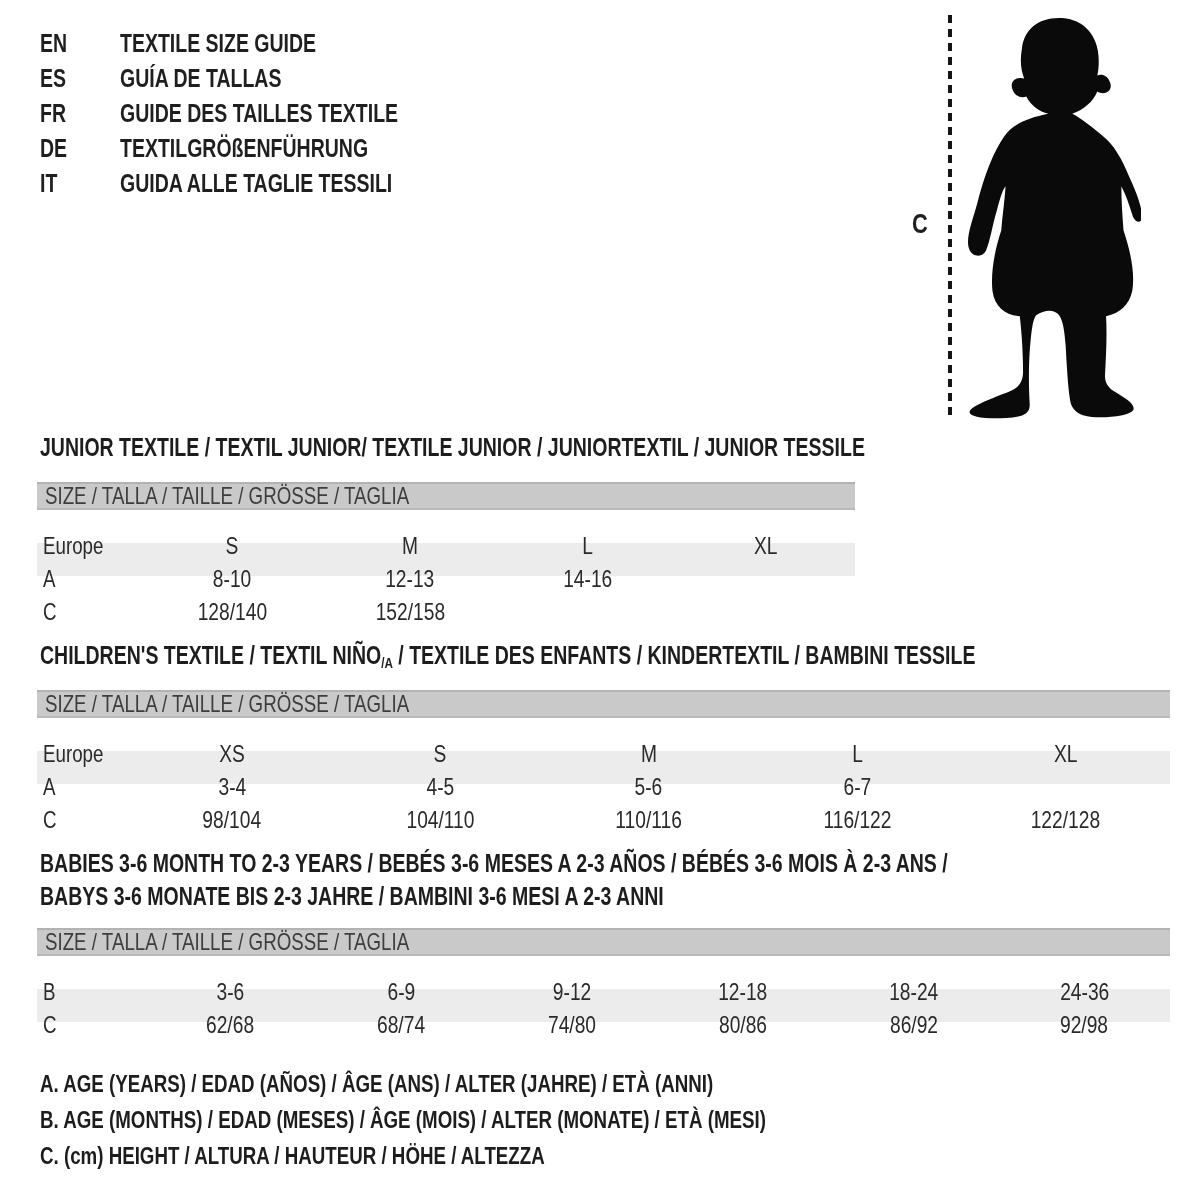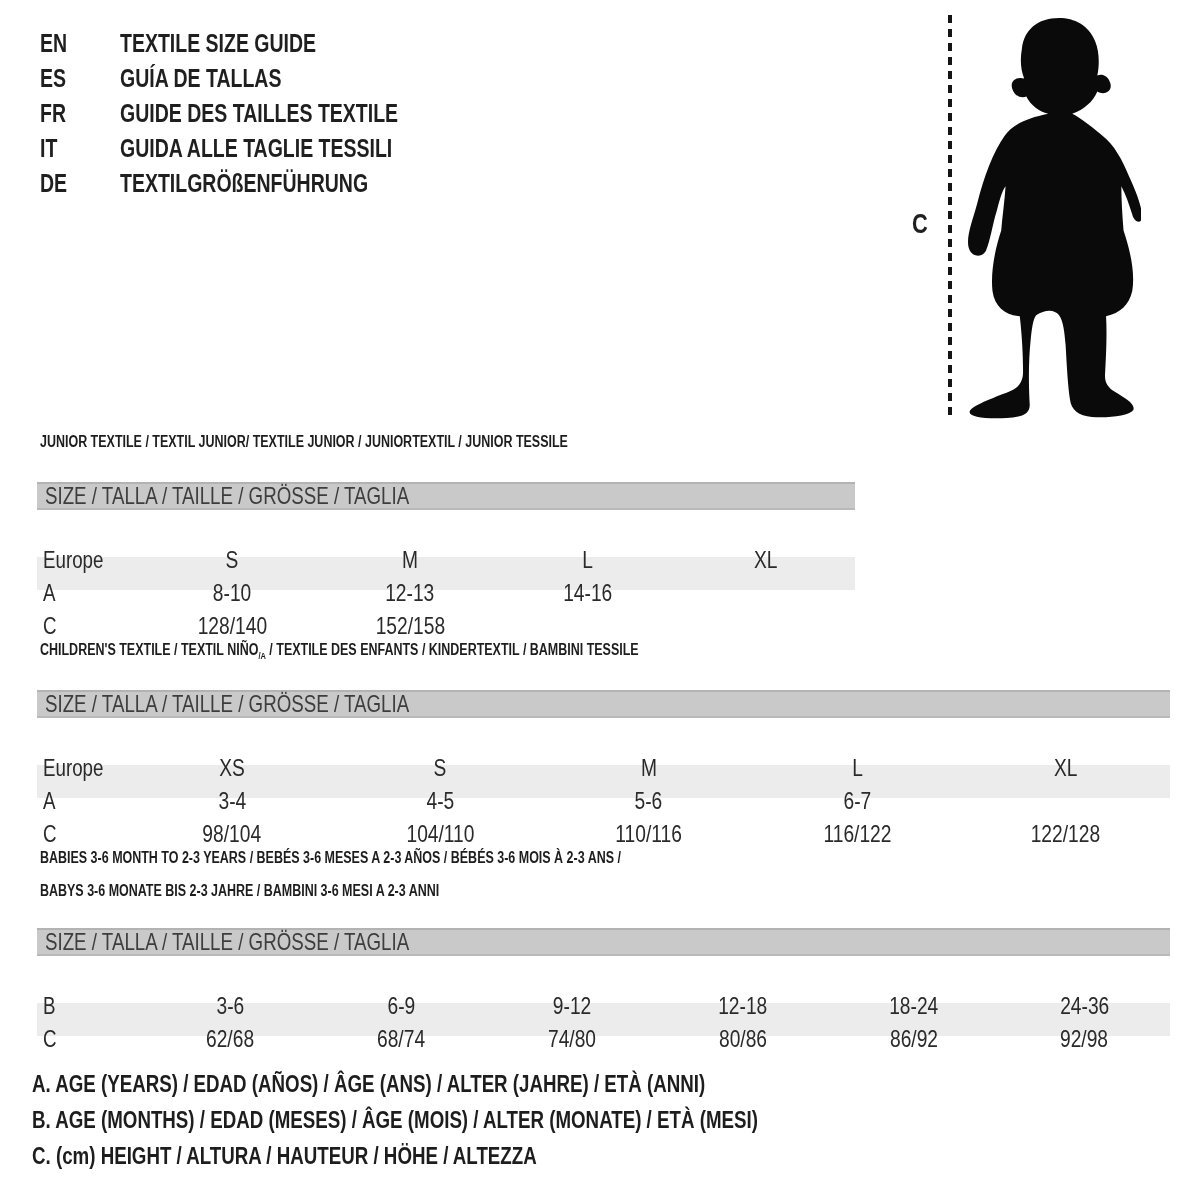--- a/index.html
+++ b/index.html
@@ -15,41 +15,41 @@
   
   .langs{position:absolute;left:40px;top:26px;}
   .lang-row{display:flex;height:35px;align-items:center;font-size:25px;font-weight:700;}
   .lang-code{width:80px;}
   
   .measure-line{position:absolute;left:946px;top:15px;}
   .measure-label{position:absolute;left:912px;top:208px;font-size:28px;font-weight:700;}
   .silhouette{position:absolute;left:963px;top:16px;}
 
   
-  .sec-heading{position:absolute;left:40px;font-size:16px;font-weight:700;color:#1d1d1d;}
+  .sec-heading{position:absolute;left:40px;font-size:25px;font-weight:700;color:#1d1d1d;}
   .subsmall{font-size:0.6em;vertical-align:-4px;letter-spacing:0;}
 
   
   .sg-table{position:absolute;left:37px;}
   .size-bar{
     height:28px;background:#c9c9c9;border-top:2px solid #b3b3b3;border-bottom:2px solid #b9b9b9;
     display:flex;align-items:center;padding-left:8px;box-sizing:border-box;
-    color:#3d3d3d;font-size:24px;margin-bottom:14px;
+    color:#3d3d3d;font-size:24px;margin-bottom:0;
   }
   .trow{display:flex;height:33px;font-size:24px;color:#2a2a2a;}
   .trow.stripe{background:#ececec;}
   .cell{display:flex;align-items:center;justify-content:center;box-sizing:border-box;margin-top:36px;}
   .cell.lab{justify-content:flex-start;padding-left:6px;}
   
   .junior .cell.lab{width:13%;}   .junior .cell.val{width:21.75%;}
   .children .cell.lab{width:8%;}  .children .cell.val{width:18.4%;}
   .babies .cell.lab{width:9.5%;}  .babies .cell.val{width:15.083%;text-align:right;}
 
   
-  .legend{position:absolute;left:32px;top:1066px;}
+  .legend{position:absolute;left:40px;top:1066px;}
   .legend-row{height:36px;display:flex;align-items:center;font-size:24px;font-weight:700;color:#1d1d1d;}
 </style>
 </head>
 <body>
 
 <div class="page">
 
   <div class="langs">
     <div class="lang-row">
       <span class="lang-code"><span class="cnd">EN</span></span>
@@ -57,26 +57,26 @@
     </div>
     <div class="lang-row">
       <span class="lang-code"><span class="cnd">ES</span></span>
       <span class="cnd">GUÍA DE TALLAS</span>
     </div>
     <div class="lang-row">
       <span class="lang-code"><span class="cnd">FR</span></span>
       <span class="cnd">GUIDE DES TAILLES TEXTILE</span>
     </div>
     <div class="lang-row">
+      <span class="lang-code"><span class="cnd">DE</span></span>
+      <span class="cnd">TEXTILGRÖßENFÜHRUNG</span>
+    </div>
+    <div class="lang-row">
       <span class="lang-code"><span class="cnd">IT</span></span>
       <span class="cnd">GUIDA ALLE TAGLIE TESSILI</span>
-    </div>
-    <div class="lang-row">
-      <span class="lang-code"><span class="cnd">DE</span></span>
-      <span class="cnd">TEXTILGRÖßENFÜHRUNG</span>
     </div>
   </div>
 
   <svg class="measure-line" width="8" height="404">
     <line x1="4" y1="0" x2="4" y2="404" stroke="#151515" stroke-width="4" stroke-dasharray="8 6"></line>
   </svg>
   <div class="measure-label">
     <span class="cnd">C</span>
   </div>
   <svg class="silhouette" width="178" height="403" viewBox="0 0 163 400" preserveAspectRatio="none">

